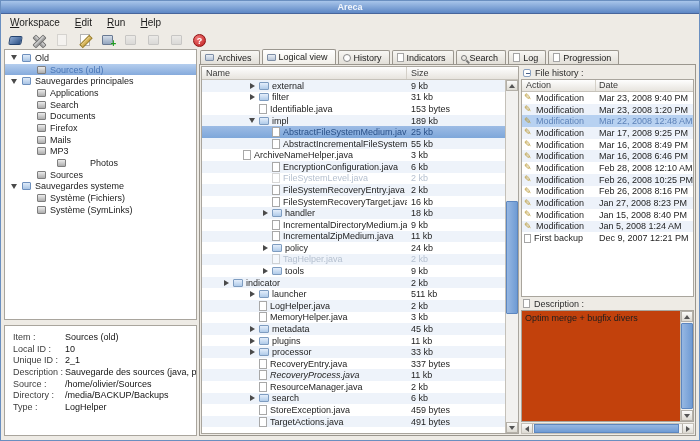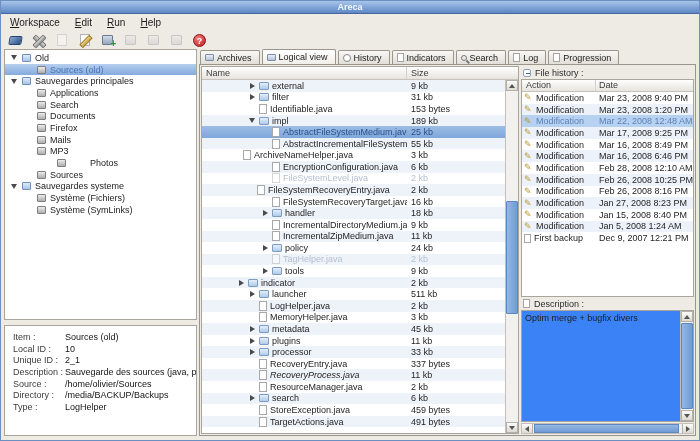--- a/index.html
+++ b/index.html
@@ -118,21 +118,21 @@
   .fh-head { height:12px; display:flex; font-size:9px; color:#3a3a3a;
              background:linear-gradient(#fefefe,#e7e4de); border-bottom:1px solid #c6c2ba; }
   .fh-head .haction { flex:0 0 74px; padding-left:4px; border-right:1px solid #d4d0c8; line-height:11px; }
   .fh-head .hdate { flex:1; padding-left:3px; line-height:11px; }
   .fh-row { height:11.7px; display:flex; align-items:center; font-size:9px; color:#1e1e1e; }
   .fh-row.alt { background:#edf2fa; }
   .fh-row.selected { background:#b7d1f1; color:#5d82b8; }
   .fh-action { flex:0 0 74px; display:flex; align-items:center; gap:3px; padding-left:2px; overflow:hidden; }
   .fh-date { flex:1; padding-left:3px; white-space:nowrap; overflow:hidden; }
   .ic-pencil { font-size:9px; line-height:9px; color:#b8962e; flex:0 0 9px; font-style:normal; }
-  .desc-body { flex:1; background:#3b82f6; border:1px solid #a9a59d; position:relative; overflow:hidden; }
+  .desc-body { flex:1; background:#c2410c; border:1px solid #a9a59d; position:relative; overflow:hidden; }
   .desc-text { position:absolute; left:3px; top:2px; right:16px; font-size:9px; color:#1e1e1e; }
   .desc-vsb { position:absolute; top:0; right:0; bottom:0; width:13px; background:#f2f1ef; border-left:1px solid #c4c0b8; }
   .hsb { height:11px; margin-top:1px; position:relative; background:#f2f1ef; border:1px solid #c4c0b8; }
   .hsb .sb-l { position:absolute; left:0; top:0; width:11px; height:9px; background:linear-gradient(#fbfbfa,#dddad2);
                border-right:1px solid #b4b0a8; display:flex; align-items:center; justify-content:center; }
   .hsb .sb-r { position:absolute; right:0; top:0; width:11px; height:9px; background:linear-gradient(#fbfbfa,#dddad2);
                border-left:1px solid #b4b0a8; display:flex; align-items:center; justify-content:center; }
   .sb-thumb-h { position:absolute; top:0; left:12px; right:14px; height:9px; border:1px solid #5d87c0;
                 background:linear-gradient(#96b7e2,#6f9bd4); }
 </style>
@@ -404,21 +404,21 @@
               </div>
               <div class="ft-row dimmed">
                 <div class="ft-name" style="padding-left: 59px;">
                   <span class="exp-slot"></span>
                   <span class="ic-file"></span>
                   <span>FileSystemLevel.java</span>
                 </div>
                 <div class="ft-size">2 kb</div>
               </div>
               <div class="ft-row alt">
-                <div class="ft-name" style="padding-left: 44px;">
+                <div class="ft-name" style="padding-left: 59px;">
                   <span class="exp-slot"></span>
                   <span class="ic-file"></span>
                   <span>FileSystemRecoveryEntry.java</span>
                 </div>
                 <div class="ft-size">2 kb</div>
               </div>
               <div class="ft-row">
                 <div class="ft-name" style="padding-left: 59px;">
                   <span class="exp-slot"></span>
                   <span class="ic-file"></span>
@@ -474,21 +474,21 @@
                 <div class="ft-name" style="padding-left: 59px;">
                   <span class="exp-slot">
                     <span class="exp-c"></span>
                   </span>
                   <span class="ic-folder"></span>
                   <span>tools</span>
                 </div>
                 <div class="ft-size">9 kb</div>
               </div>
               <div class="ft-row alt">
-                <div class="ft-name" style="padding-left: 35px;">
+                <div class="ft-name" style="padding-left: 20px;">
                   <span class="exp-slot">
                     <span class="exp-c"></span>
                   </span>
                   <span class="ic-folder"></span>
                   <span>indicator</span>
                 </div>
                 <div class="ft-size">2 kb</div>
               </div>
               <div class="ft-row">
                 <div class="ft-name" style="padding-left: 46px;">

